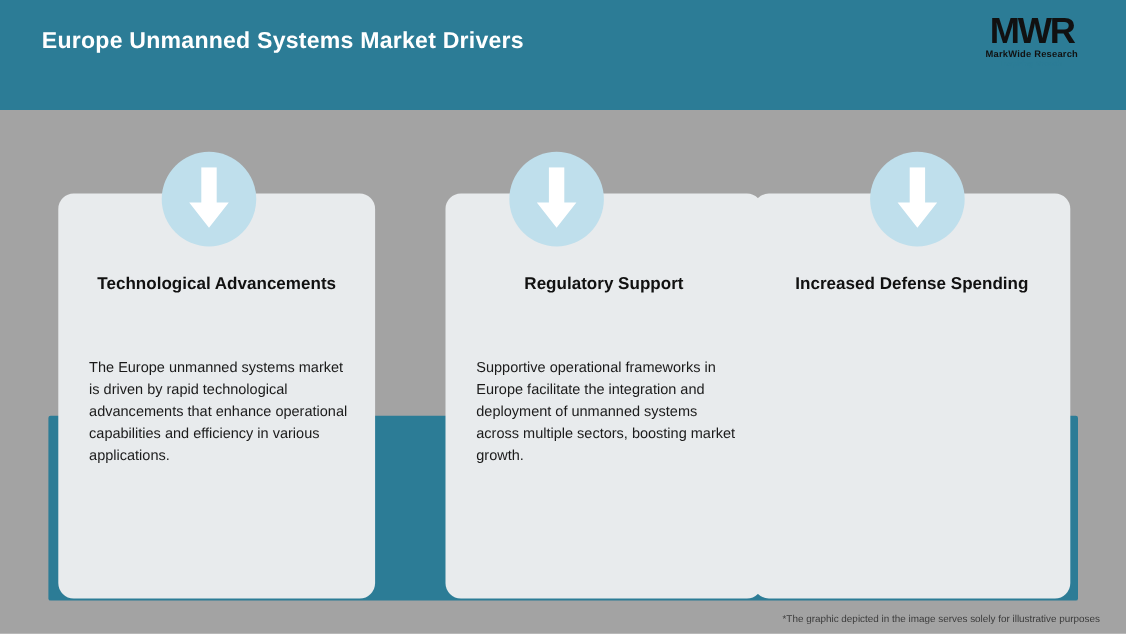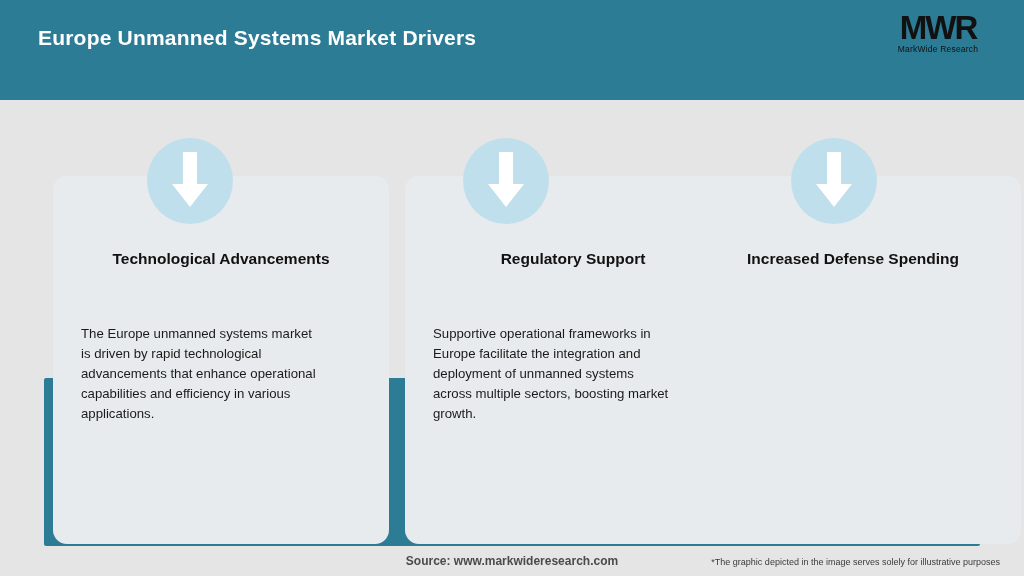--- a/index.html
+++ b/index.html
@@ -10,21 +10,21 @@
     width: 1024px;
     height: 576px;
     background: #ffffff;
     font-family: "Liberation Sans", sans-serif;
     overflow: hidden;
   }
   .slide {
     position: relative;
     width: 1024px;
     height: 576px;
-    background: #e5e5e5;
+    background: #a3a3a3;
   }
 
   
   .header {
     position: absolute;
     left: 0;
     top: 0;
     width: 1024px;
     height: 100px;
     background: #2c7c96;
@@ -49,21 +49,21 @@
   .logo-mark {
     font-size: 33px;
     font-weight: bold;
     color: #111111;
     letter-spacing: -2px;
     line-height: 32px;
     font-family: "Liberation Sans", sans-serif;
   }
   .logo-name {
     font-size: 8.5px;
-    font-weight: normal;
+    font-weight: bold;
     color: #111111;
     line-height: 10px;
     letter-spacing: 0.2px;
   }
   .logo-tag {
     font-size: 6.5px;
     font-weight: bold;
     color: #2c7c96;
     line-height: 9px;
     letter-spacing: 0.2px;
@@ -77,21 +77,21 @@
     width: 936px;
     height: 168px;
     background: #2c7c96;
     border-radius: 2px;
   }
 
   
   .card {
     position: absolute;
     top: 176px;
-    width: 336px;
+    width: 288px;
     height: 368px;
     background: #e8ebed;
     border-radius: 14px;
   }
   .card-1 { left: 53px; }
   .card-2 { left: 369px; margin-left: 36px; }
   .card-3 { left: 685px; }
 
   .card-title {
     position: absolute;
@@ -189,16 +189,15 @@
     <svg width="40" height="58" viewBox="0 0 40 58">
       <polygon points="13,0 27,0 27,32 38,32 20,55 2,32 13,32" fill="#ffffff"></polygon>
     </svg>
   </div>
   <div class="arrow-circle ac-3">
     <svg width="40" height="58" viewBox="0 0 40 58">
       <polygon points="13,0 27,0 27,32 38,32 20,55 2,32 13,32" fill="#ffffff"></polygon>
     </svg>
   </div>
 
-  <div class="source">Source: www.markwideresearch.com</div>
   <div class="disclaimer">*The graphic depicted in the image serves solely for illustrative purposes</div>
 
 </div>
 
 </body></html>

